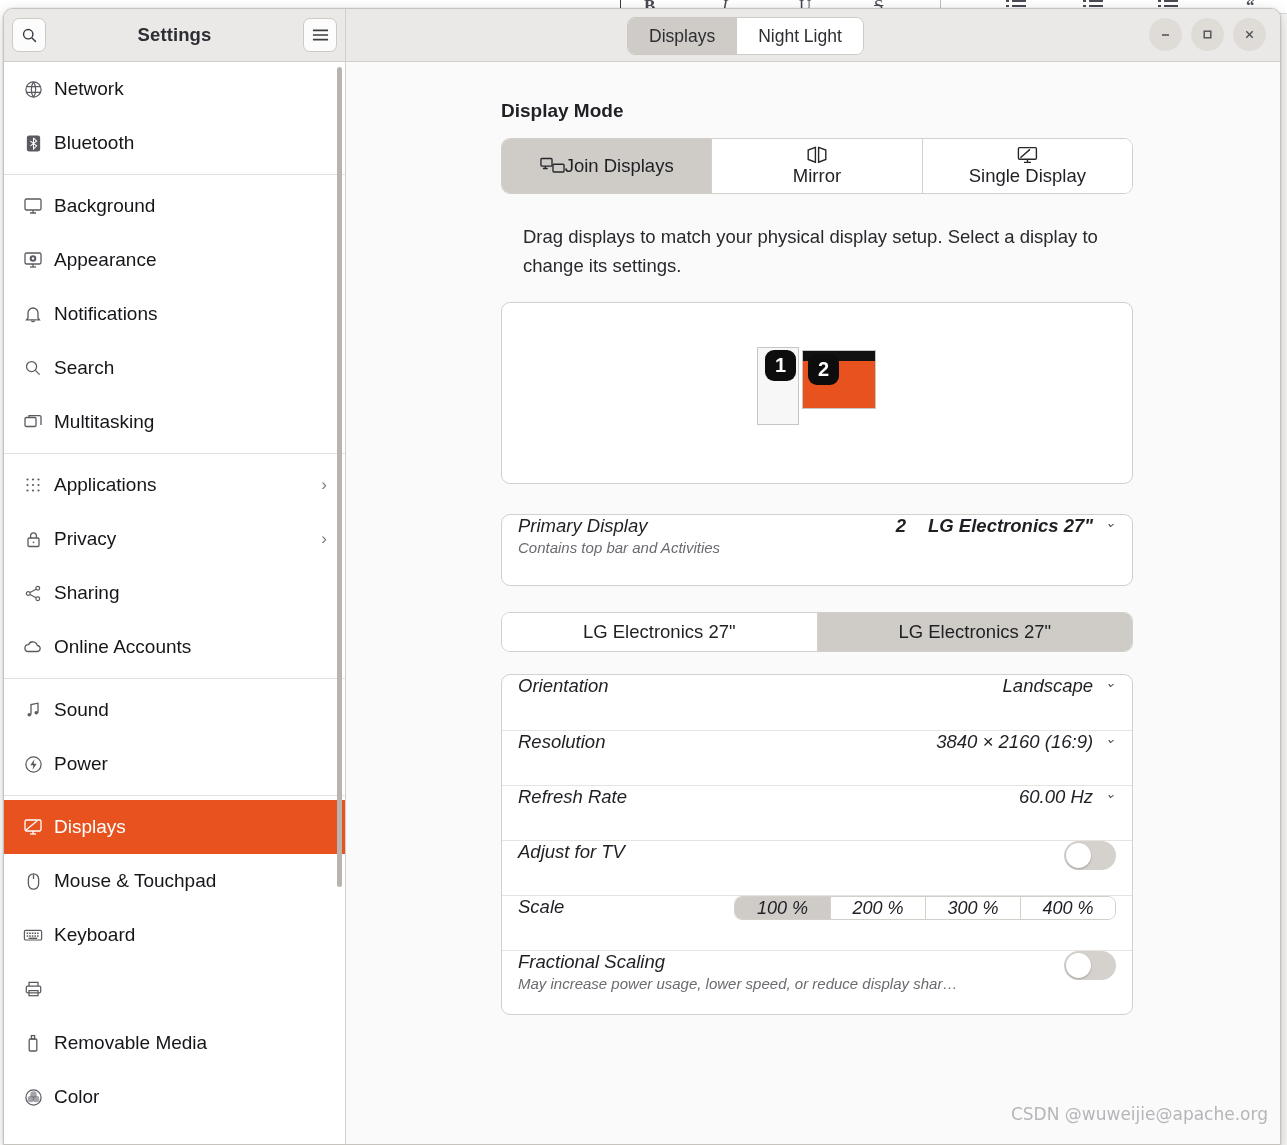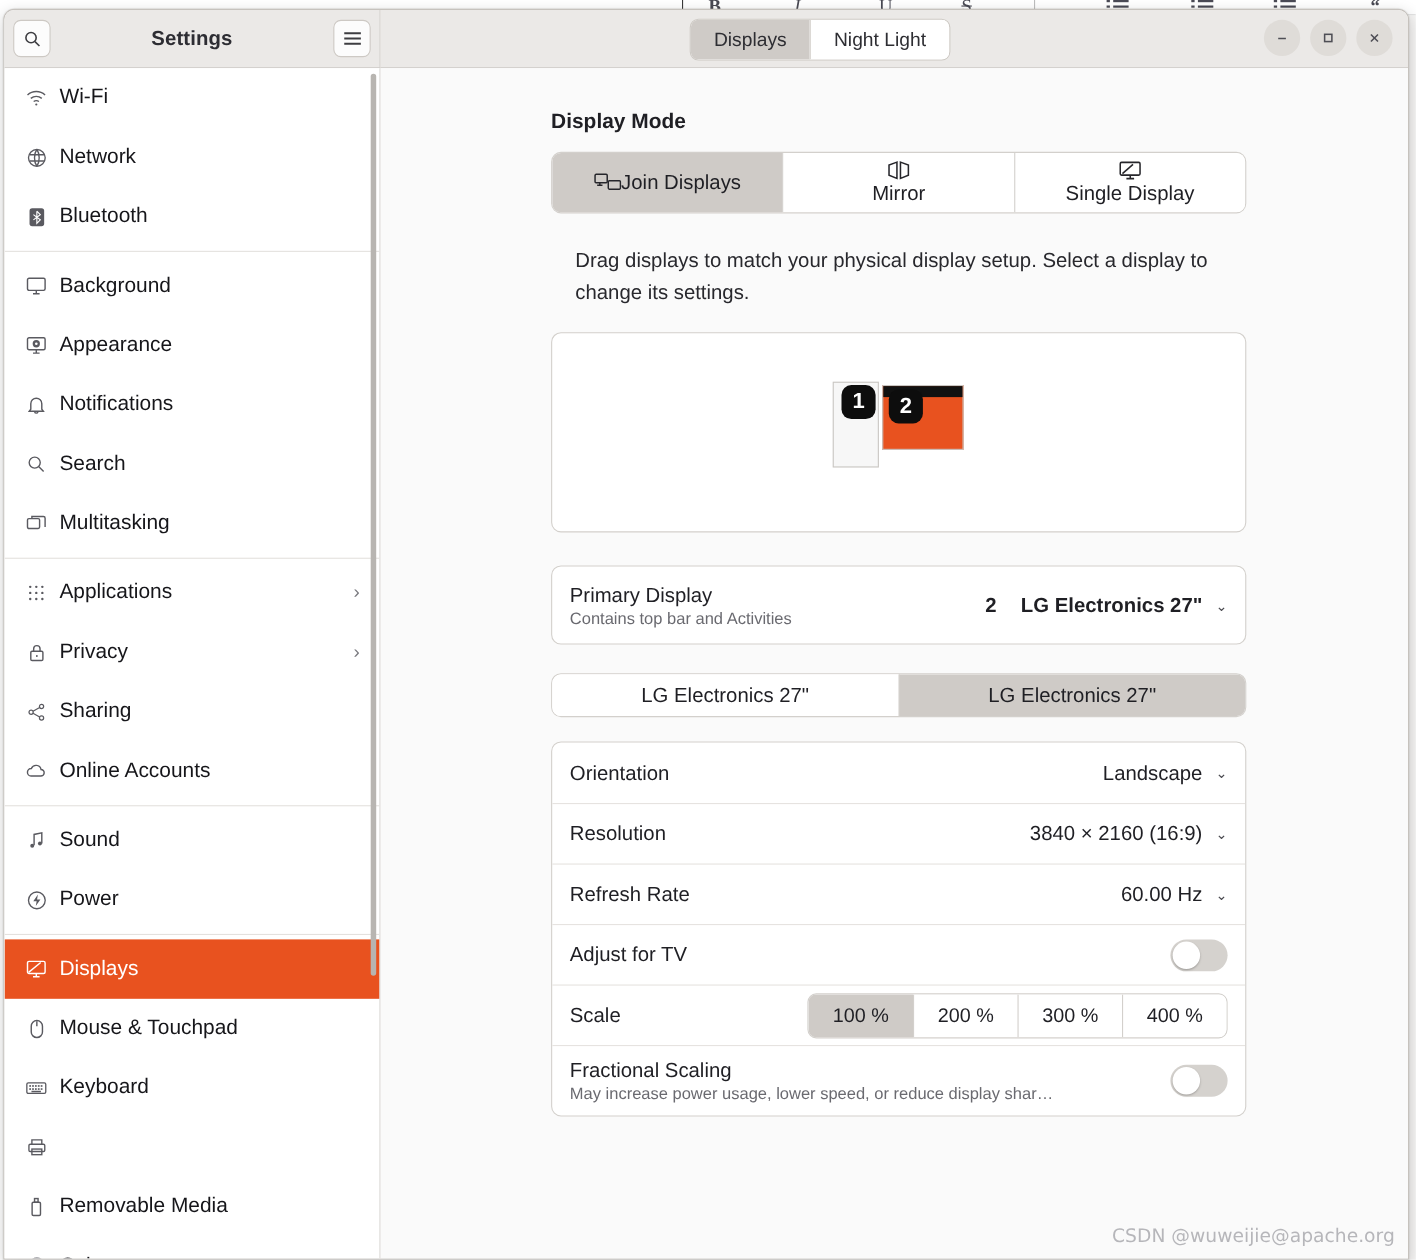--- a/index.html
+++ b/index.html
@@ -185,22 +185,22 @@
   }
   #badge1 { left: 263px; top: 47px; }
   #badge2 { left: 306px; top: 51px; }
 
   
   .card {
     margin-top: 22px; background: #ffffff;
     border: 1px solid #d3d0cc; border-radius: 9px; overflow: hidden;
   }
   .row {
-    display: flex; align-items: center; min-height: 55px;
-    padding: 0 16px; position: relative;
+    display: flex; min-height: 55px;
+    padding: 0 16px; position: relative; font-style: italic;
   }
   .row + .row { border-top: 1px solid #e6e3e0; }
   .row .lbl { font-size: 18.5px; color: #1f1f24; }
   .row .sub { font-size: 15px; color: #6a6a70; margin-top: 2px; }
   .row .lblwrap { display: flex; flex-direction: column; }
   .row .spacer { flex: 1; }
   .row .val { font-size: 18.5px; color: #1f1f24; }
   .row .val.bold { font-weight: bold; }
   .chev { margin-left: 12px; color: #4a4a50; font-size: 13px; }
 
@@ -224,35 +224,35 @@
     width: 52px; height: 29px; border-radius: 15px; background: #d5d2ce;
     position: relative; cursor: pointer; flex: 0 0 52px;
   }
   .toggle .knob {
     position: absolute; left: 2px; top: 2px; width: 25px; height: 25px;
     border-radius: 50%; background: #ffffff; box-shadow: 0 1px 2px rgba(0,0,0,.25);
   }
 
   
   #scalebar {
-    display: flex; height: 41px; border: 1px solid #d3d0cc;
+    display: flex; height: 24px; border: 1px solid #d3d0cc;
     border-radius: 8px; overflow: hidden; background: #fff;
   }
   .scalebtn {
     width: 95px; display: flex; align-items: center; justify-content: center;
     font-size: 18px; color: #1f1f24; cursor: pointer; background: #ffffff;
   }
   .scalebtn.active { background: #cfcbc7; }
   .scalebtn + .scalebtn { border-left: 1px solid #d3d0cc; }
 
   #frac-sub { max-width: 540px; white-space: nowrap; overflow: hidden; text-overflow: ellipsis; }
 
   
   #watermark {
-    position: absolute; right: 12px; bottom: 10px;
+    position: absolute; right: 12px; bottom: 20px;
     font-size: 17px; color: #b6b6ba;
     font-family: "DejaVu Sans", sans-serif;
   }
 </style>
 </head>
 <body>
 
 <div id="bg-app">
   <div id="bg-toolbar">
     <span id="bg-sep1"></span>
@@ -344,31 +344,20 @@
       </div>
     </div>
   </div>
 
   <div id="body">
 
     <div id="sidebar">
 
       <div class="side-item">
         <span class="si-ic">
-          <svg width="20" height="16" viewBox="0 0 20 16" fill="none" stroke="currentColor" stroke-width="1.3">
-            <path d="M2 5.3a12 12 0 0 1 16 0"></path>
-              <path d="M5 8.4a8 8 0 0 1 10 0"></path>
-              <path d="M7.6 11.3a4.3 4.3 0 0 1 4.8 0"></path>
-            <circle cx="10" cy="14" r="1" fill="currentColor" stroke="none"></circle>
-          </svg>
-        </span>
-        <span class="si-lb">Wi-Fi</span>
-      </div>
-      <div class="side-item">
-        <span class="si-ic">
           <svg width="19" height="19" viewBox="0 0 20 20" fill="none" stroke="currentColor" stroke-width="1.3">
             <circle cx="10" cy="10" r="8"></circle>
               <path d="M3 7h14M3 13h14M10 2c-3 4-3 12 0 16M10 2c3 4 3 12 0 16"></path>
           </svg>
         </span>
         <span class="si-lb">Network</span>
       </div>
       <div class="side-item">
         <span class="si-ic">
           <svg width="19" height="19" viewBox="0 0 20 20">

